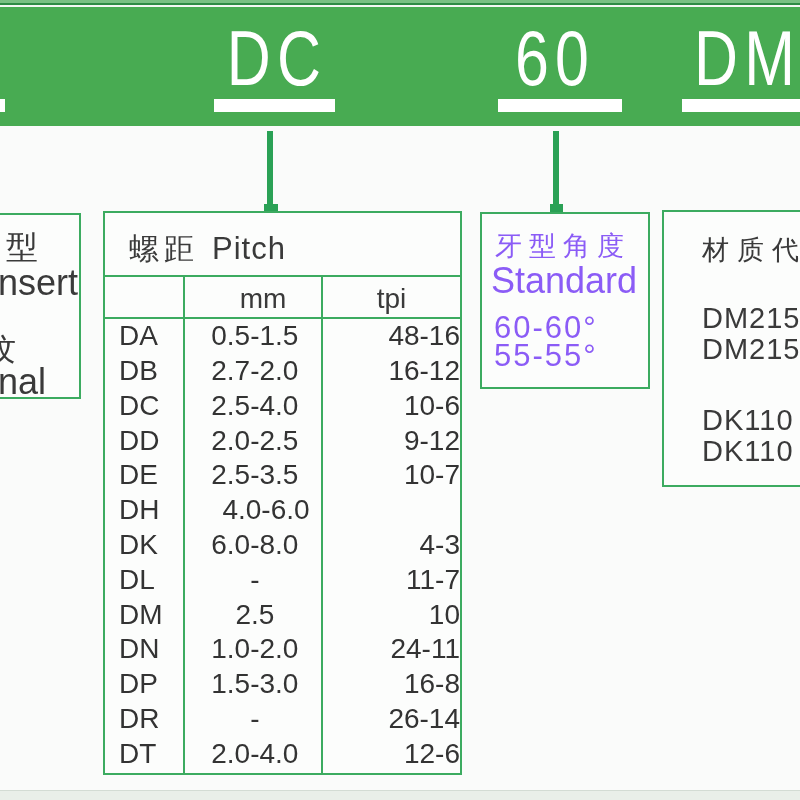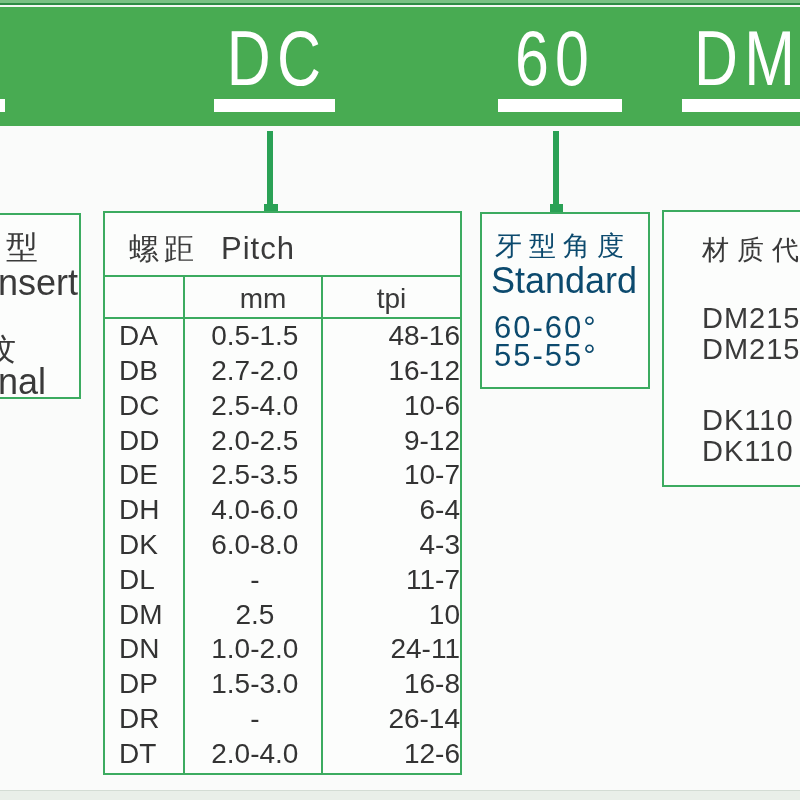--- a/index.html
+++ b/index.html
@@ -26,32 +26,32 @@
   
   .gbox{position:absolute;border:2px solid #3cab60;box-sizing:border-box;background:#fcfdfc;}
 
   
   .lt-line{position:absolute;white-space:nowrap;color:#3a3a3a;}
 
   
   .tline{position:absolute;background:#3cab60;}
   .pt-title{position:absolute;left:24px;top:16px;white-space:nowrap;color:#3a3a3a;}
   .pt-title .zh{font-size:30px;letter-spacing:5px;}
-  .pt-title .en{font-size:31px;margin-left:22px;letter-spacing:1px;}
+  .pt-title .en{font-size:31px;margin-left:13px;letter-spacing:1px;}
   .pt-colhead{position:absolute;top:70px;height:32px;line-height:32px;text-align:center;
               font-size:28px;color:#3a3a3a;}
   .rows{position:absolute;left:0;top:106px;width:355px;height:452px;
         display:flex;flex-direction:column;justify-content:space-around;}
   .row{display:flex;align-items:center;font-size:28px;color:#333333;}
   .c-code{width:78px;padding-left:14px;box-sizing:border-box;text-align:left;}
   .c-mm{width:166px;text-align:center;}
   .c-tpi{width:139px;text-align:right;}
 
   
-  .ang-line{position:absolute;white-space:nowrap;color:#0c4a6e;}
+  .ang-line{position:absolute;white-space:nowrap;color:#8b5cf6;}
 
   
   .mat-line{position:absolute;white-space:nowrap;color:#3a3a3a;font-size:29px;letter-spacing:1px;}
 
   
   .footer-band{position:absolute;left:0;top:790px;width:800px;height:10px;background:#e9efe9;
                border-top:1px solid #d3dcd4;box-sizing:border-box;}
 </style>
 </head>
 <body>
@@ -119,21 +119,20 @@
         <span class="c-tpi">9-12</span>
       </div>
       <div class="row">
         <span class="c-code">DE</span>
         <span class="c-mm">2.5-3.5</span>
         <span class="c-tpi">10-7</span>
       </div>
       <div class="row">
         <span class="c-code">DH</span>
         <span class="c-mm">4.0-6.0</span>
-        <span class="c-tpi">6-4</span>
       </div>
       <div class="row">
         <span class="c-code">DK</span>
         <span class="c-mm">6.0-8.0</span>
         <span class="c-tpi">4-3</span>
       </div>
       <div class="row">
         <span class="c-code">DL</span>
         <span class="c-mm">-</span>
         <span class="c-tpi">11-7</span>

